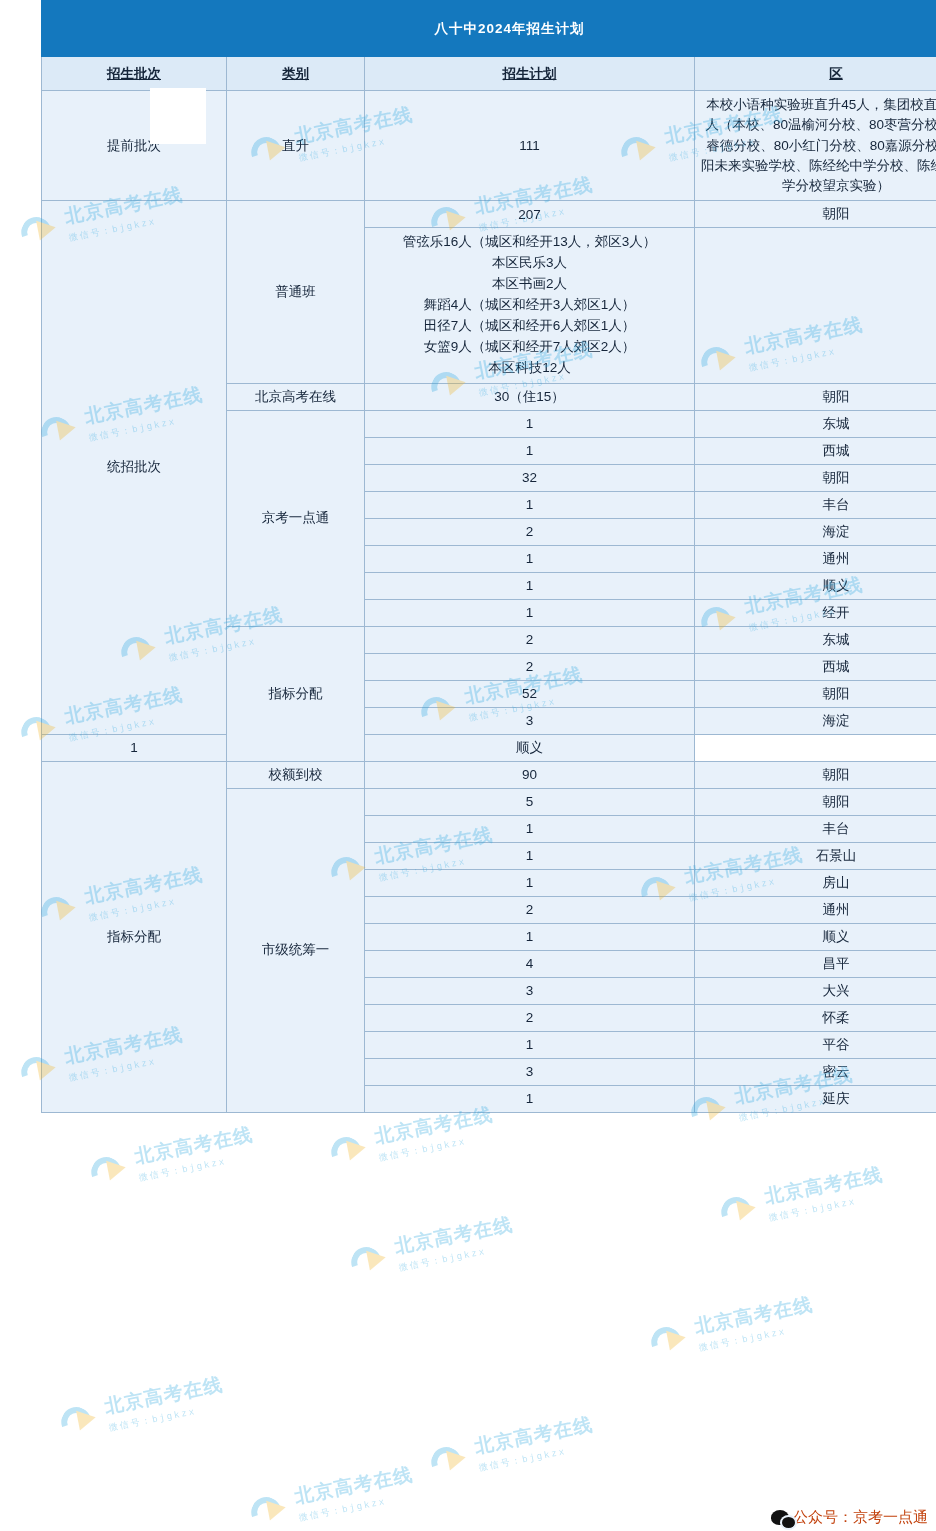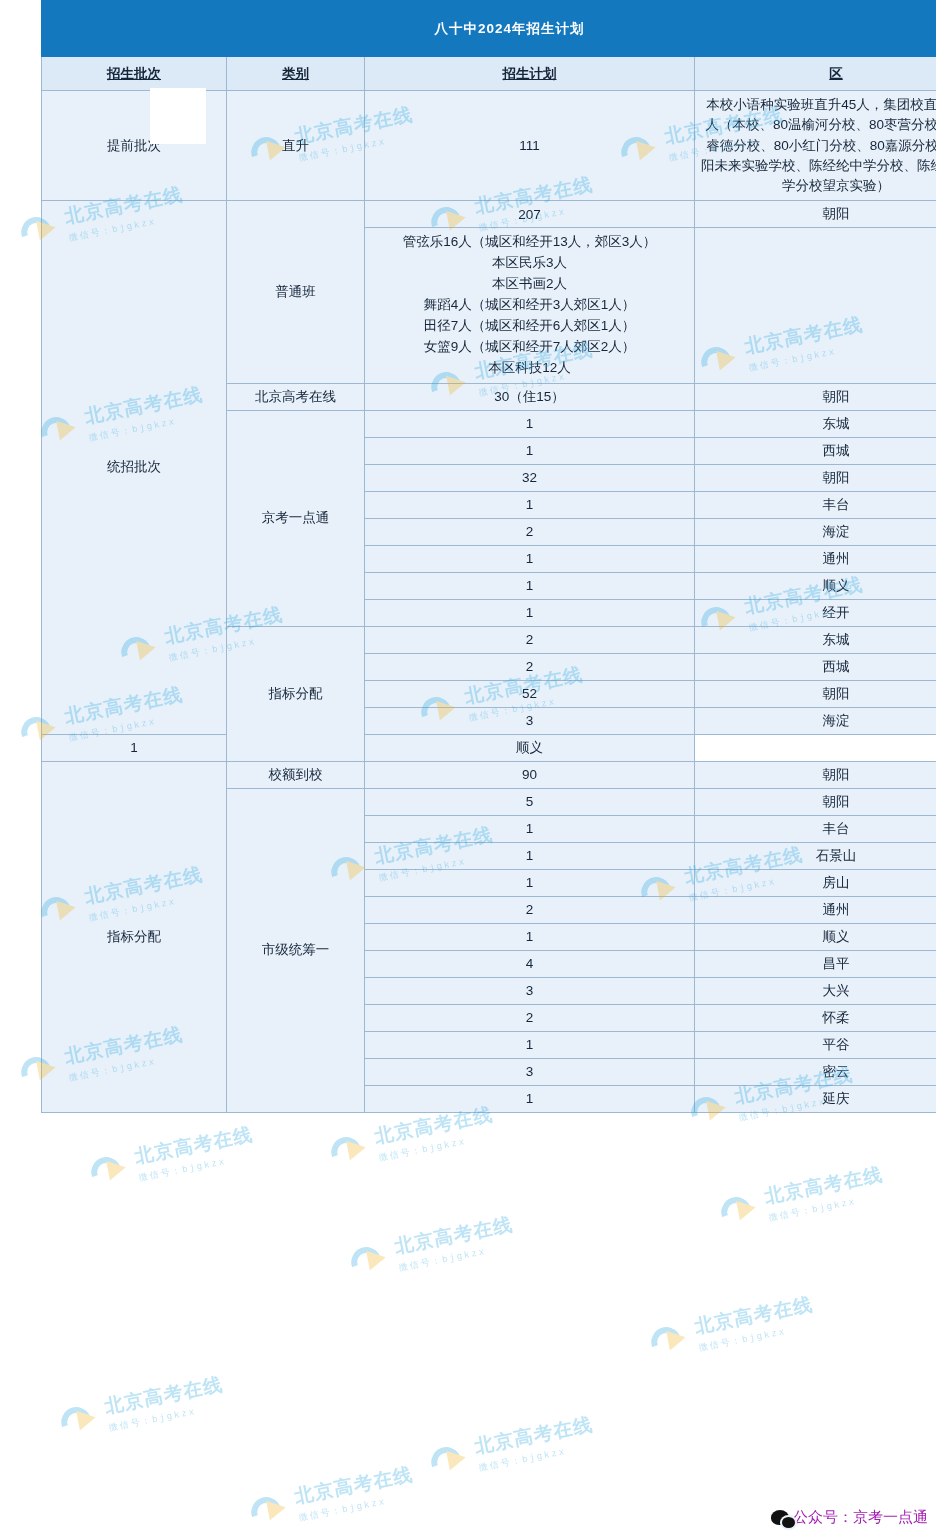--- a/index.html
+++ b/index.html
@@ -129,21 +129,21 @@
     grid-template-rows: repeat(21, 1fr);
   }
   .qrgrid i { display: block; background: transparent; }
   .qrgrid i.on { background: #111111; }
 
   .footer-mark {
     position: absolute;
     right: 8px;
     bottom: 4px;
     font-size: 15px;
-    color: #a21caf;
+    color: #c2410c;
     background: rgba(255,255,255,0.0);
     display: flex;
     align-items: center;
     gap: 4px;
   }
   .wechat-icon {
     display: inline-block;
     width: 18px; height: 15px;
     background: #111;
     border-radius: 50% 50% 45% 45%;

